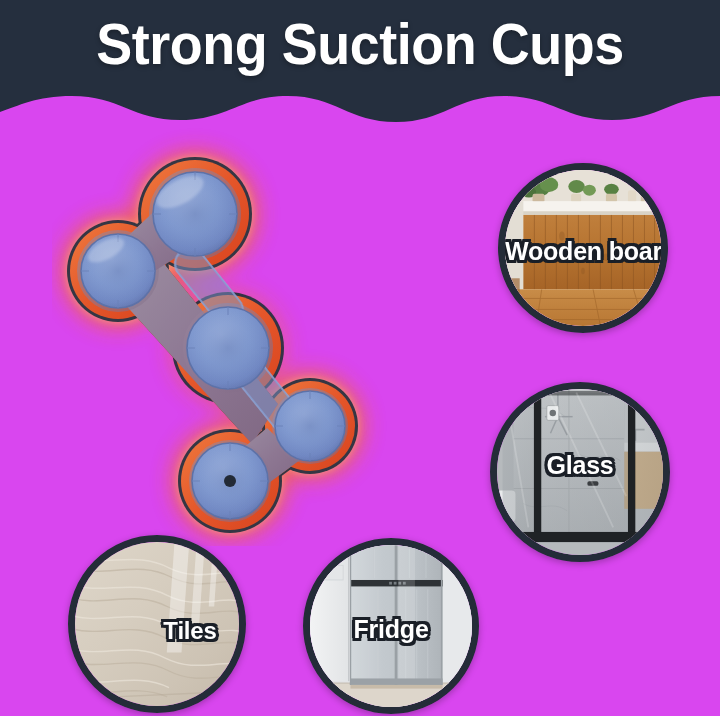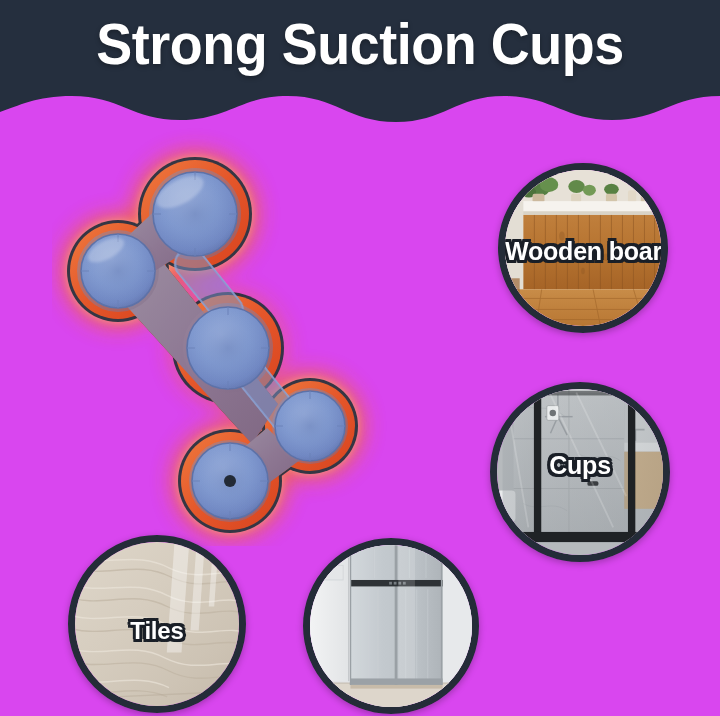--- a/index.html
+++ b/index.html
@@ -108,21 +108,21 @@
   }
 
   
   #circle-wooden { left: 498px; top: 163px; width: 170px; height: 170px; }
   #circle-wooden .surface-label { top: 67px; }
 
   #circle-glass  { left: 490px; top: 382px; width: 180px; height: 180px; }
   #circle-glass .surface-label { top: 62px; }
 
   #circle-tiles  { left: 68px;  top: 535px; width: 178px; height: 178px; }
-  #circle-tiles .surface-label { top: 75px; font-size: 24px; }
+  #circle-tiles .surface-label { top: 75px; font-size: 24px; margin-left: 33px; }
 
   #circle-fridge { left: 303px; top: 538px; width: 176px; height: 176px; }
   #circle-fridge .surface-label { top: 70px; }
 </style>
 </head>
 <body>
 
 <div id="page">
 
   <div class="header-banner">
@@ -427,21 +427,21 @@
 
       <rect x="54" y="18" width="13" height="16" rx="1.5" fill="#e9ebec" stroke="#9a9ea1" stroke-width="0.8"></rect>
       <circle cx="60.5" cy="26" r="3.5" fill="#6f7376"></circle>
 
       <g stroke="#ffffff" stroke-width="2" opacity="0.18">
         <line x1="58" y1="6" x2="126" y2="150"></line>
         <line x1="86" y1="4" x2="140" y2="116"></line>
         <line x1="12" y1="20" x2="34" y2="150"></line>
       </g>
     </svg>
-    <div class="surface-label">Cups</div>
+    <div class="surface-label">Glass</div>
   </div>
 
   <div class="surface-circle" id="circle-tiles">
     <svg class="surface-photo" viewBox="0 0 178 178" preserveAspectRatio="xMidYMid slice">
       <defs>
         <linearGradient id="tileBase" x1="0%" y1="0%" x2="100%" y2="100%">
           <stop offset="0%" stop-color="#ded6c9"></stop>
           <stop offset="40%" stop-color="#d6cdbf"></stop>
           <stop offset="75%" stop-color="#cdc3b4"></stop>
           <stop offset="100%" stop-color="#c4b9a9"></stop>
@@ -528,15 +528,16 @@
       </g>
 
       <rect x="96" y="0" width="18" height="152" fill="#ffffff" opacity="0.16"></rect>
 
       <rect x="44" y="145" width="100" height="7" fill="#9ba1a6"></rect>
       <rect x="44" y="152" width="100" height="4" fill="#b9a893" opacity="0.6"></rect>
 
       <line x1="44" y1="0" x2="44" y2="152" stroke="#9aa0a5" stroke-width="1.6"></line>
       <line x1="143" y1="0" x2="143" y2="152" stroke="#9aa0a5" stroke-width="1.6"></line>
     </svg>
+    <div class="surface-label">Fridge</div>
   </div>
 
 </div>
 
 </body></html>

